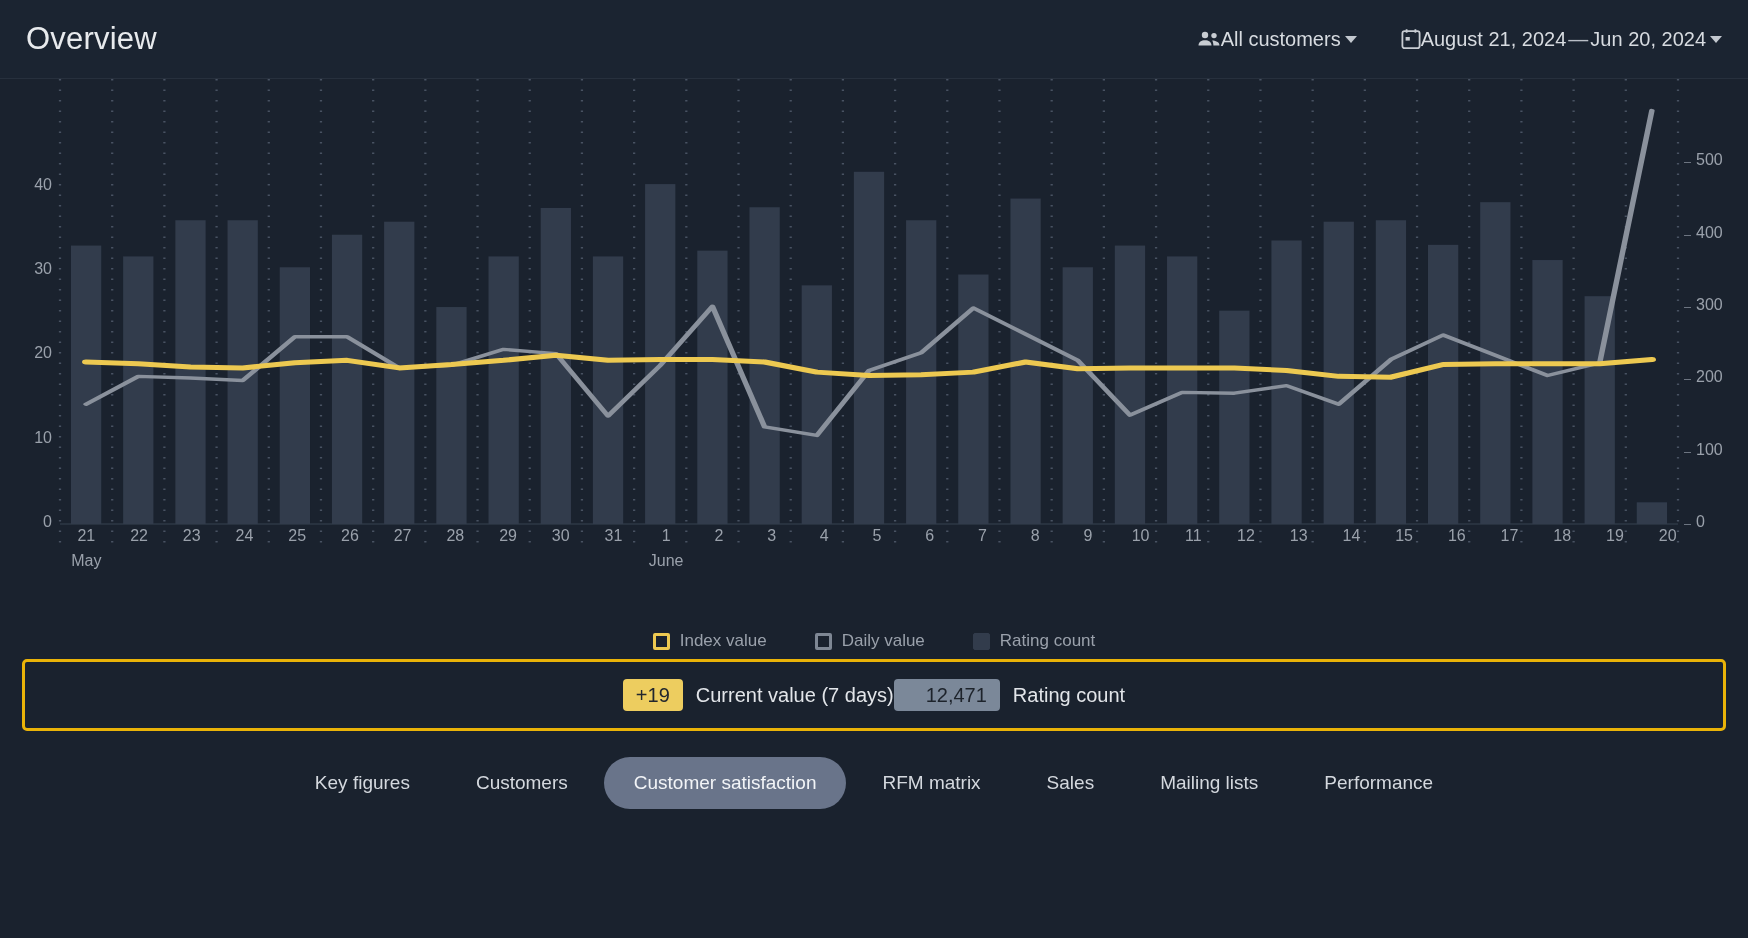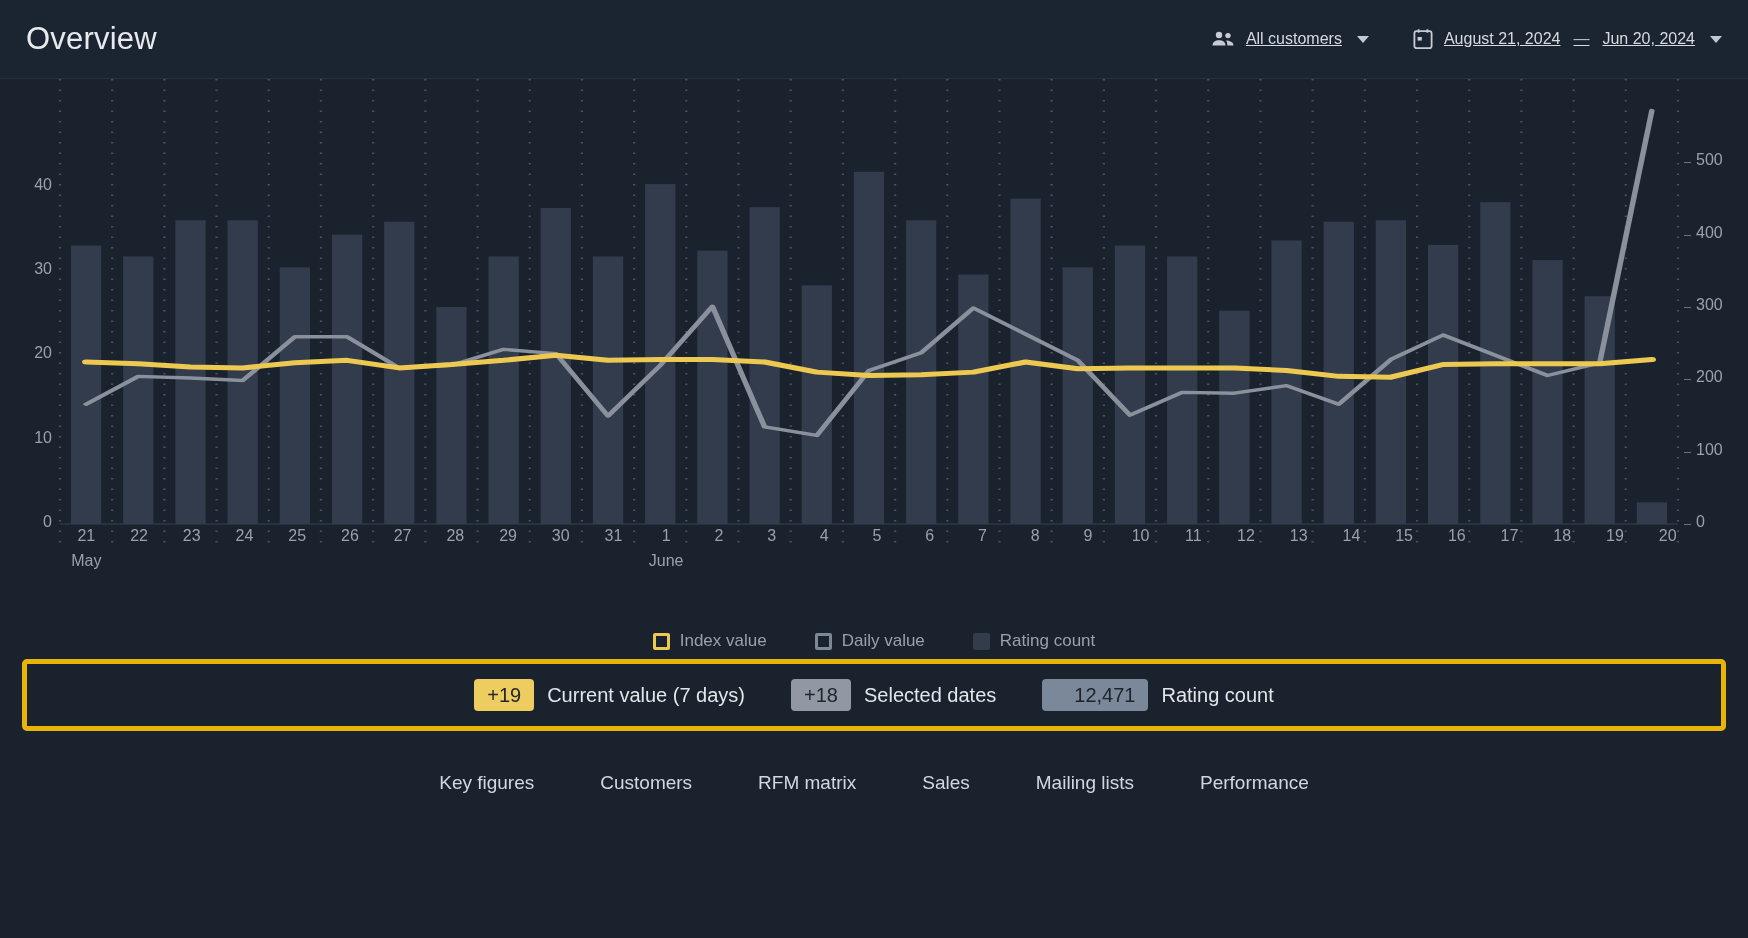--- a/index.html
+++ b/index.html
@@ -14,21 +14,21 @@
   
   .header {
     height: 79px; flex: 0 0 79px;
     background: #1b2431;
     border-bottom: 1px solid #27303d;
     display: flex; align-items: center; justify-content: space-between;
     padding: 0 26px 0 26px;
   }
   .page-title { color: #e8eaed; font-size: 31px; font-weight: 400; letter-spacing: .2px; }
   .header-right { display: flex; align-items: center; gap: 44px; }
-  .hdr-ctl { display: flex; align-items: center; gap: 11px; cursor: pointer; color: #d7dbe0; font-size: 16px; text-decoration: underline; }
+  .hdr-ctl { display: flex; align-items: center; cursor: pointer; color: #d7dbe0; font-size: 20px; }
   .hdr-ctl .ico { display: flex; align-items: center; color: #c8ccd2; }
   .caret { width: 0; height: 0; border-left: 6px solid transparent; border-right: 6px solid transparent; border-top: 7px solid #c3c8cf; margin-left: 4px; }
   .date-sep { color: #b9bec6; padding: 0 2px; }
 
   
   .chart-wrap { position: relative; flex: 0 0 560px; height: 560px; }
   .plot {
     position: absolute;
     left: 60px; top: 40px; right: 70px; bottom: 115px;
   }
@@ -52,25 +52,24 @@
   .leg-label { color: #9aa1ab; font-size: 17px; }
 
   .campaigns-row { display: flex; justify-content: center; align-items: center; gap: 8px; margin-top: 10px; }
   .cb { width: 17px; height: 17px; border-radius: 3px; background: #2d7ff9; display: flex; align-items: center; justify-content: center; cursor: pointer; }
   .cb svg { display: block; }
   .campaigns-label { color: #d7dbe0; font-size: 17px; }
 
   
   .stats-panel {
     margin: 8px 22px 0 22px;
-    border: 5px solid #eab308;
+    border: 3px solid #eab308;
     border-radius: 5px;
     height: 72px;
     display: flex; align-items: center; justify-content: center;
-    gap: 46px;
   }
   .stat { display: flex; align-items: center; gap: 13px; }
   .chip { font-size: 20px; padding: 5px 13px; border-radius: 4px; line-height: 1.1; }
   .chip.yellow { background: #edcd5f; color: #22272e; }
   .chip.grey   { background: #9198a3; color: #20262e; }
   .chip.steel  { background: #7b8899; color: #1d232b; padding-left: 32px; }
   .stat-label { color: #e2e5e9; font-size: 20px; }
 
   
   .tabs { display: flex; align-items: center; justify-content: center; gap: 6px; margin-top: 26px; }
@@ -260,31 +259,28 @@
       </div>
     </div>
 
 
   <div class="stats-panel" id="stats-panel">
       <div class="stat">
         <span class="chip yellow">+19</span>
         <span class="stat-label">Current value (7 days)</span>
       </div>
       <div class="stat">
-        <span class="chip grey">+18</span>
-        <span class="stat-label">Selected dates</span>
-      </div>
-      <div class="stat">
         <span class="chip steel">12,471</span>
         <span class="stat-label">Rating count</span>
       </div>
     </div>
 
   <div class="tabs" id="tabs">
       <div class="tab">Key figures</div>
       <div class="tab">Customers</div>
+      <div class="tab active">Customer satisfaction</div>
       <div class="tab">RFM matrix</div>
       <div class="tab">Sales</div>
       <div class="tab">Mailing lists</div>
       <div class="tab">Performance</div>
     </div>
 
 </div>
 
 </body></html>

